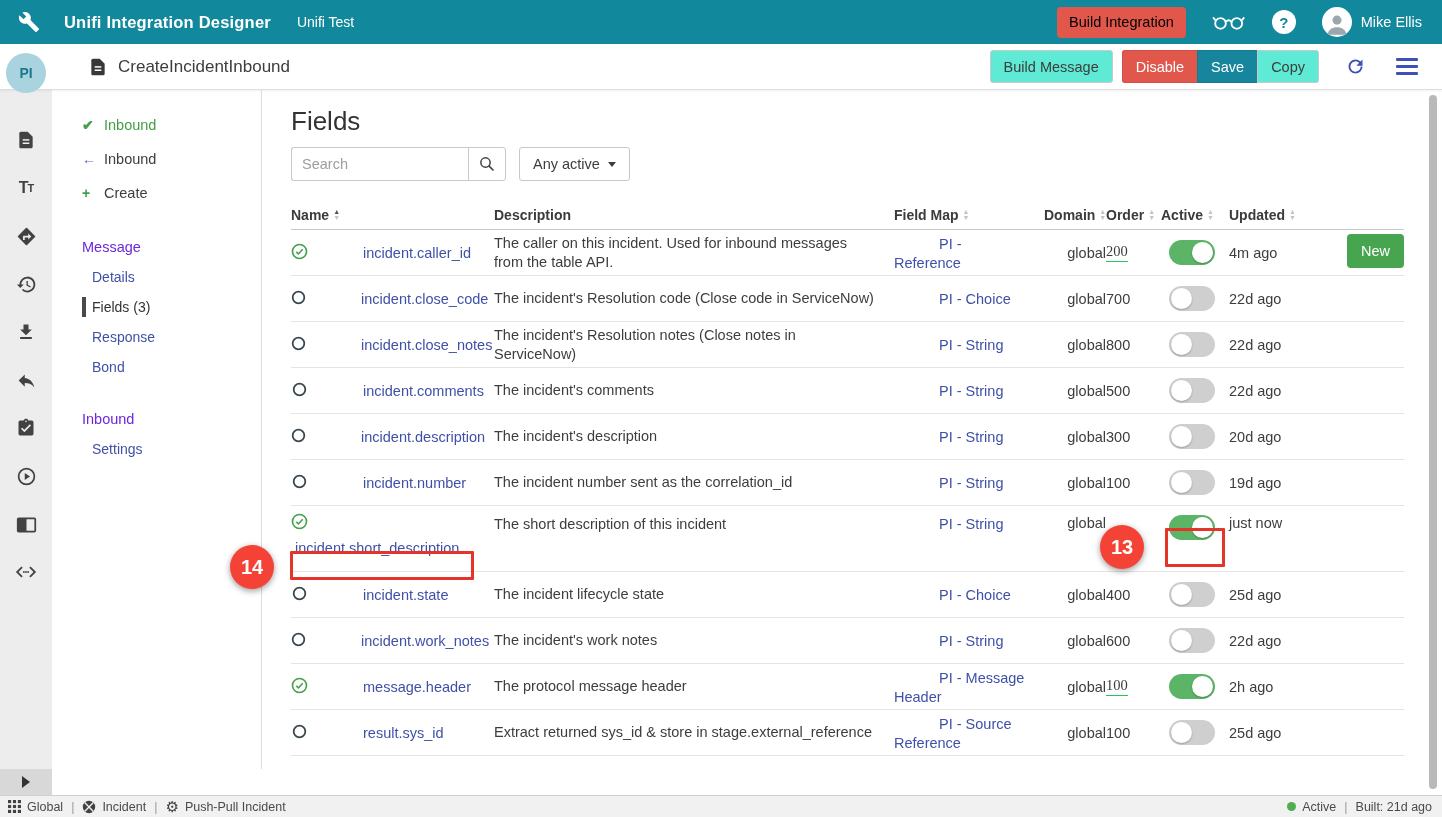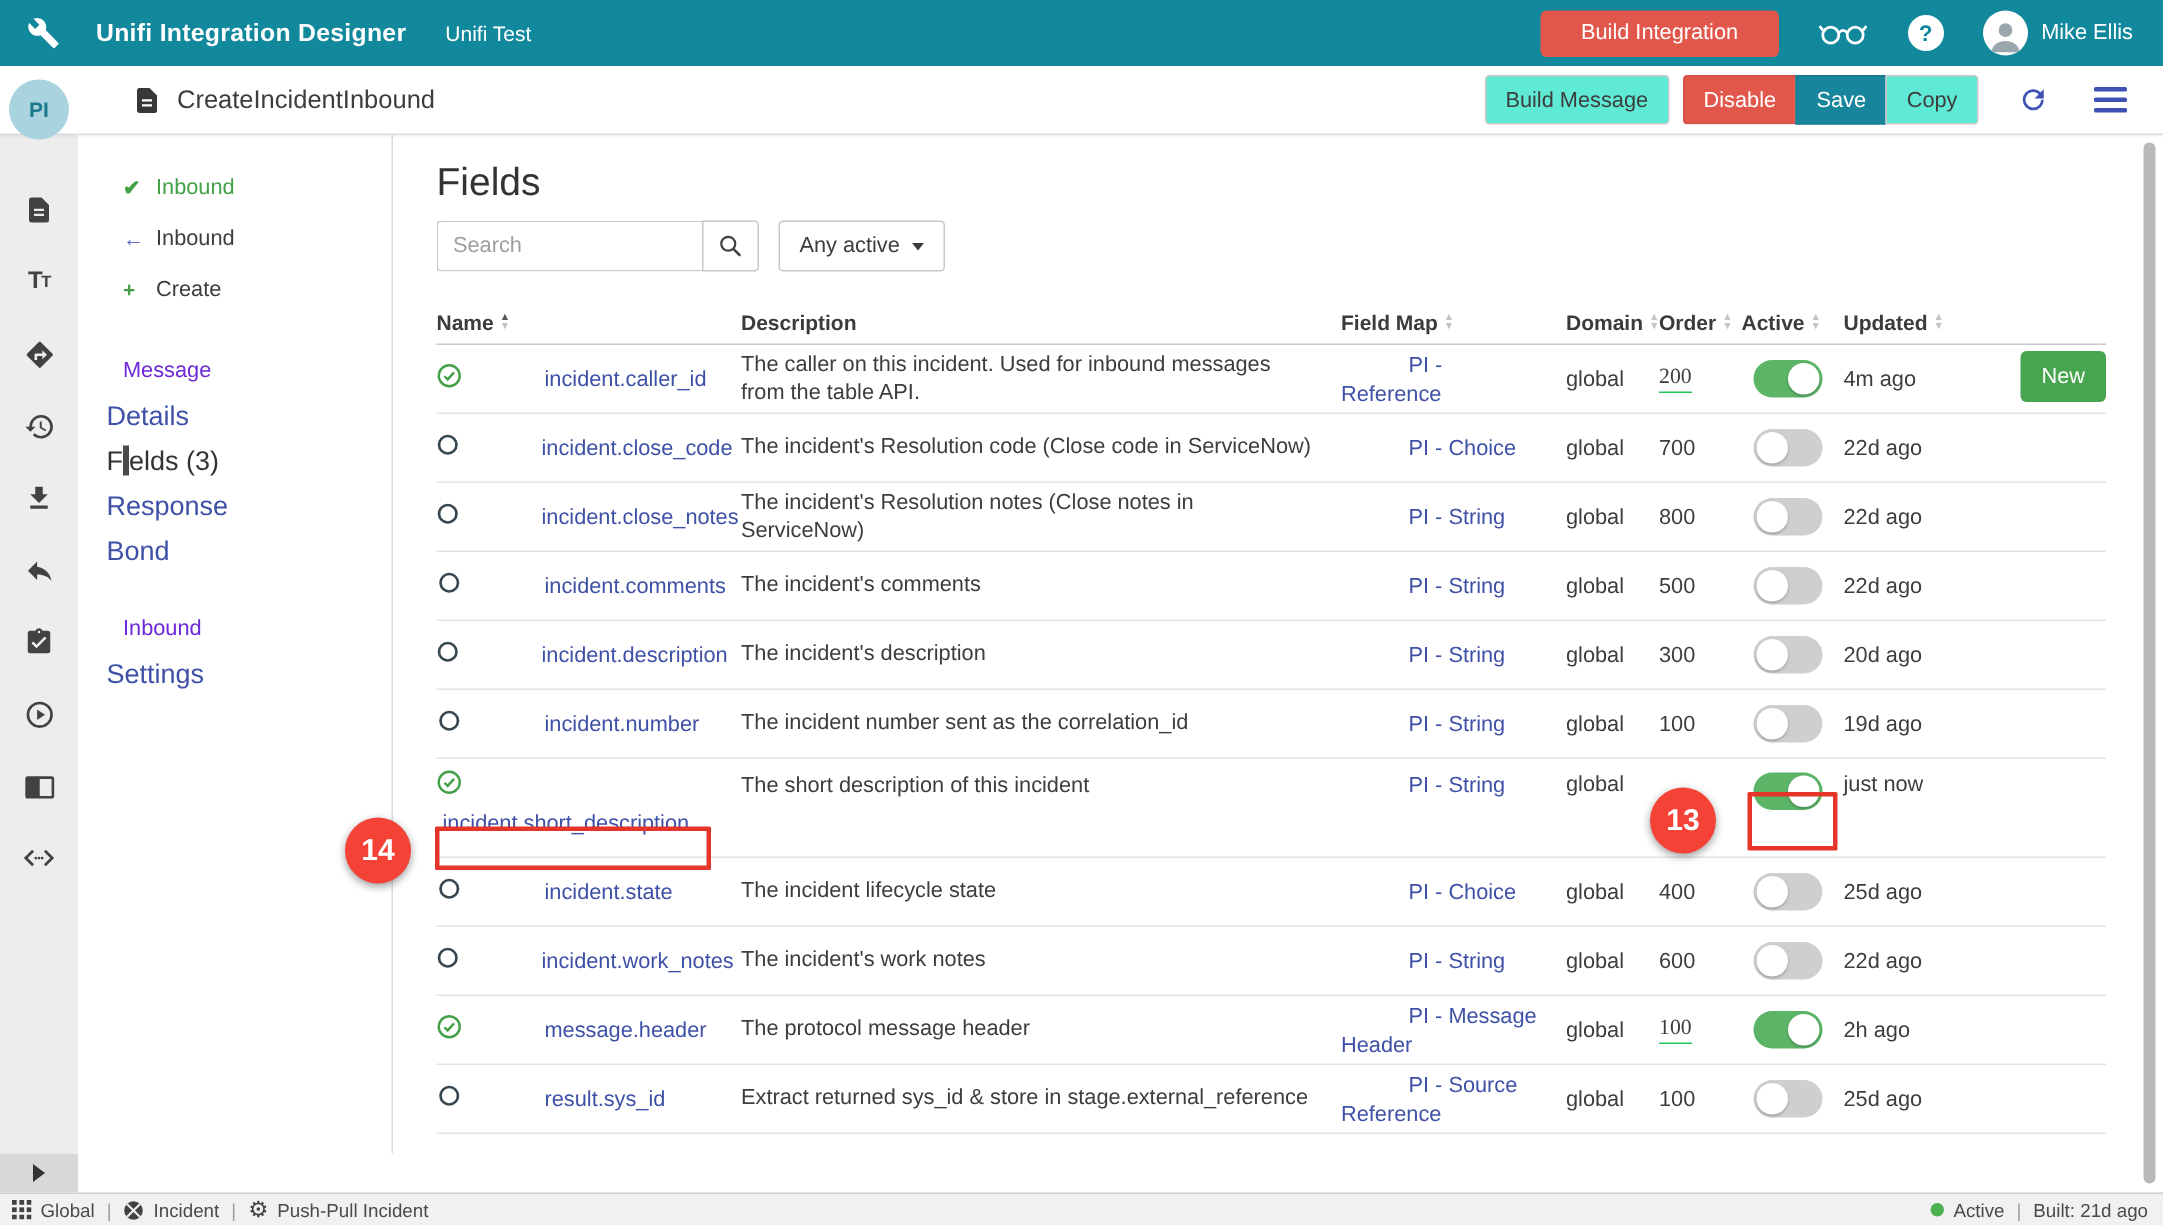--- a/index.html
+++ b/index.html
@@ -15,22 +15,22 @@
   
   .topbar {
     position:absolute; left:0; top:0; width:1442px; height:44px;
     background:#12889c; display:flex; align-items:center; color:#fff; z-index:6;
   }
   .topbar .wrench { margin-left:18px; display:flex; }
   .topbar .app-title { font-size:16.5px; font-weight:bold; margin-left:24px; letter-spacing:.2px; }
   .topbar .app-sub { font-size:14px; margin-left:26px; }
   .topbar .spacer { flex:1; }
   .btn-build-integration {
-    background:#e2574c; color:#ffffff; border:none; border-radius:4px;
-    height:31px; padding:0 27px; font-size:14.5px; font-family:inherit; cursor:pointer;
+    background:#e2574c; color:#000000; border:none; border-radius:4px;
+    height:31px; padding:0 12px; font-size:14.5px; font-family:inherit; cursor:pointer;
   }
   .topbar .glasses { margin-left:26px; display:flex; }
   .topbar .help {
     margin-left:26px; width:24px; height:24px; border-radius:50%;
     background:#fff; color:#12889c; font-weight:bold; font-size:15px;
     display:flex; align-items:center; justify-content:center; cursor:pointer;
   }
   .topbar .avatar-user {
     margin-left:26px; width:30px; height:30px; border-radius:50%; background:#fff;
     display:flex; align-items:flex-end; justify-content:center; overflow:hidden; cursor:pointer;
@@ -83,21 +83,21 @@
   .nav { position:absolute; left:52px; top:90px; width:210px; height:679px; background:#fff; border-right:1px solid #ddd; padding-top:18px; }
   .nav-top-item { display:flex; align-items:center; height:34px; padding-left:30px; font-size:14.5px; cursor:pointer; }
   .nav-top-item .nic { width:22px; font-size:14px; font-weight:bold; }
   .nic-check { color:#43a047; }
   .nic-arrow { color:#5c6bc0; font-size:16px; }
   .nic-plus  { color:#43a047; font-size:17px; }
   .nav-enabled-label { color:#43a047; }
   .nav-dark-label { color:#3d3d3d; }
   .nav-section { margin-top:22px; }
   .nav-section-title { padding-left:30px; height:30px; display:flex; align-items:center; color:#6d28d9; font-size:14.5px; }
-  .nav-sub { display:flex; align-items:center; height:30px; padding-left:19px; font-size:18px; cursor:pointer; position:relative; }
+  .nav-sub { display:flex; align-items:center; height:30px; padding-left:40px; font-size:14px; cursor:pointer; position:relative; }
   .nav-sub.active { color:#333; cursor:default; }
   .nav-sub.active::before { content:""; position:absolute; left:30px; top:5px; width:4px; height:20px; background:#4a4a4a; }
 
   
   .main { position:absolute; left:263px; top:90px; width:1179px; height:705px; background:#fff; padding-left:28px; }
   .page-title { margin-top:16px; font-size:26px; font-weight:500; color:#333; }
   .controls { margin-top:10px; display:flex; align-items:center; height:34px; }
   .search-group { display:flex; height:34px; }
   .search-input {
     width:177px; height:34px; border:1px solid #c8c8c8; border-right:none; border-radius:3px 0 0 3px;
@@ -115,21 +115,21 @@
   
   .table { margin-top:19px; width:1113px; }
   .thead { display:flex; height:30px; align-items:center; border-bottom:1px solid #c9c9c9; }
   .hcell { display:flex; align-items:center; gap:4px; font-weight:bold; font-size:14px; color:#3b3b3b; cursor:pointer; }
   .sort { display:flex; flex-direction:column; line-height:6px; font-size:7px; color:#c4c4c4; font-style:normal; }
   .sort i { font-style:normal; height:6px; }
   .sort.asc .up { color:#555; }
   .c-name    { width:203px; }
   .c-desc    { width:400px; padding-right:18px; }
   .c-map     { width:150px; padding-right:12px; }
-  .c-domain  { width:62px; }
+  .c-domain  { width:62px;text-align:right; }
   .c-order   { width:55px; }
   .c-active  { width:68px; }
   .c-updated { flex:1; }
   .trow { display:flex; align-items:center; border-bottom:1px solid #e4e4e4; min-height:46px; font-size:14.5px; }
   .trow .cell { display:flex; align-items:center; }
   .trow .c-desc, .trow .c-domain, .trow .c-updated { color:#3d3d3d; display:block; }
   .trow .c-desc { line-height:19px; padding-top:2px; padding-bottom:2px; }
   .trow .c-map { line-height:19px; display:block; padding-top:2px; }
   .trow .c-name { gap:10px; padding-right:10px; }
   .status-icon { display:flex; width:17px; justify-content:center; }

